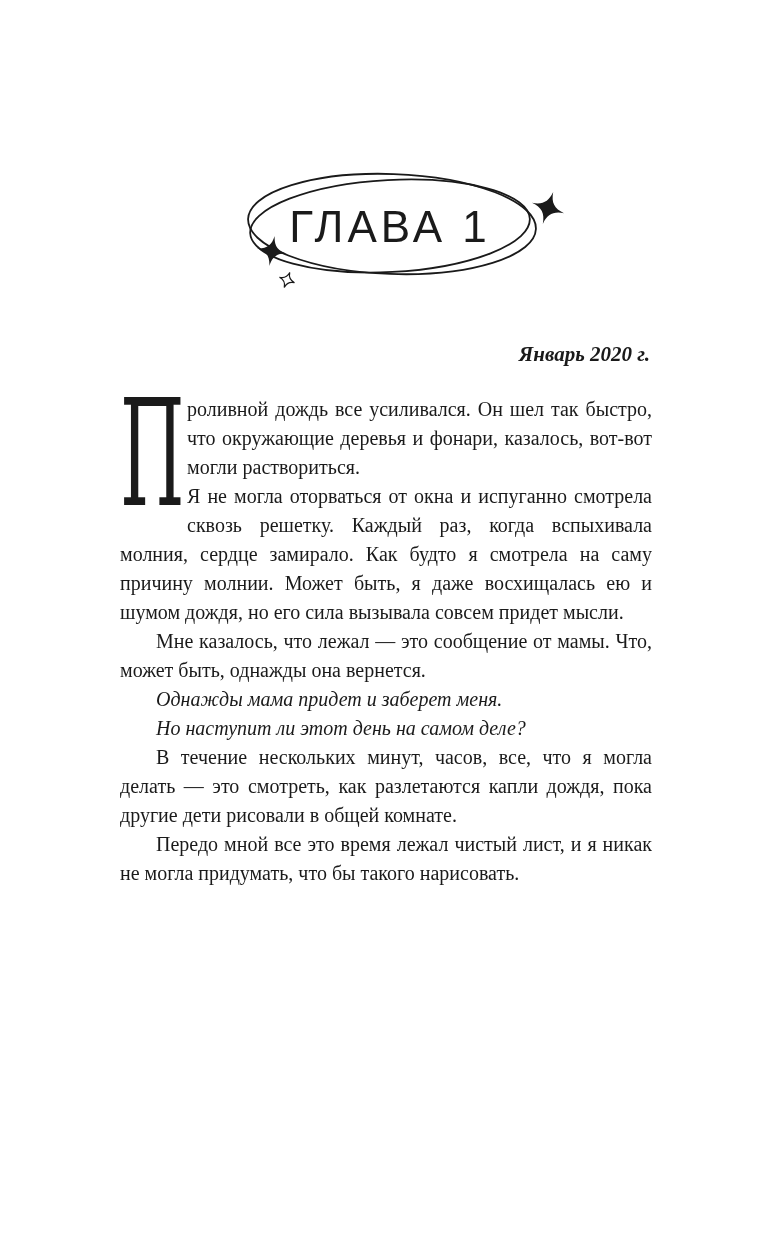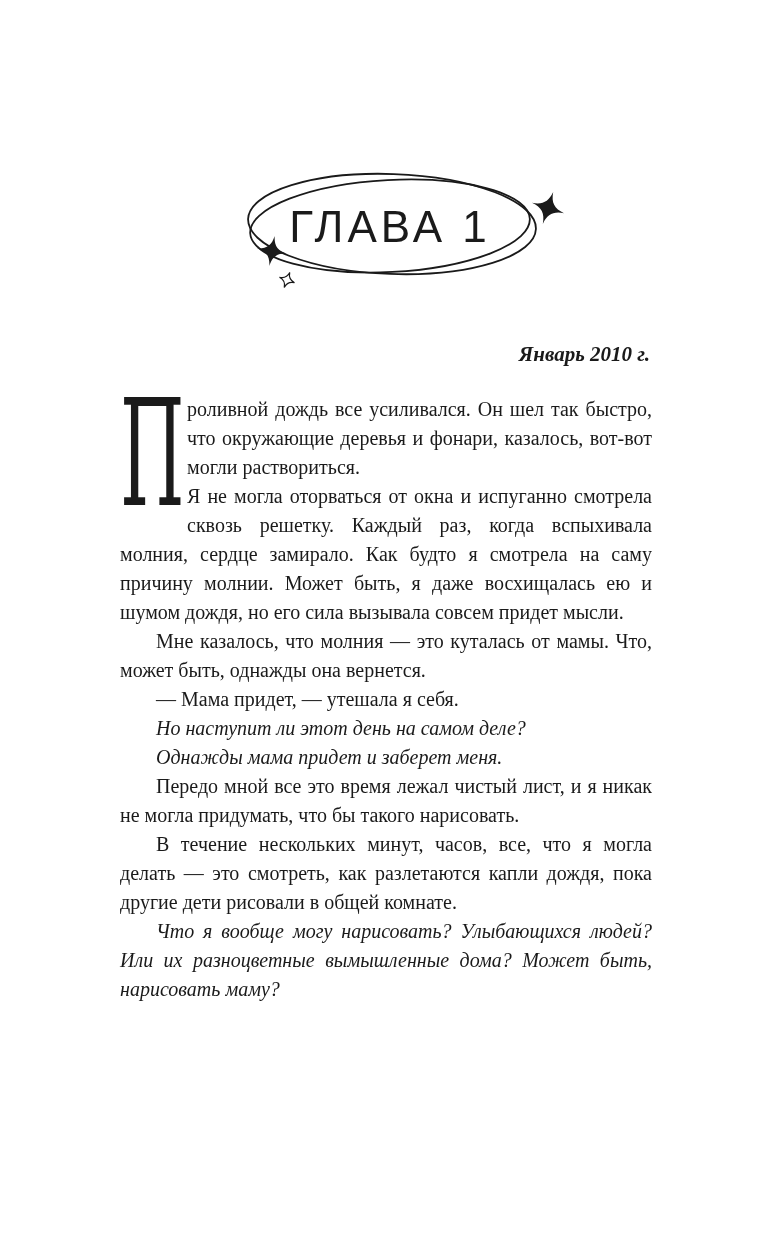--- a/index.html
+++ b/index.html
@@ -65,32 +65,30 @@
       <ellipse class="sketch" cx="206" cy="60" rx="140" ry="46" transform="rotate(-3 206 60)"></ellipse>
       <ellipse class="sketch" cx="208" cy="58" rx="144" ry="50" transform="rotate(2 208 58)"></ellipse>
     </g>
     <text class="chapter-title-text" x="206" y="76" text-anchor="middle">ГЛАВА 1</text>
     <path fill="#1a1a1a" transform="translate(364,42) rotate(18) scale(1.05)" d="M0,-16C1.3,-5.8 5.8,-1.3 16,0C5.8,1.3 1.3,5.8 0,16C-1.3,5.8 -5.8,1.3 -16,0C-5.8,-1.3 -1.3,-5.8 0,-16Z"></path>
     <path fill="#1a1a1a" transform="translate(88,85) rotate(10) scale(0.95)" d="M0,-16C1.3,-5.8 5.8,-1.3 16,0C5.8,1.3 1.3,5.8 0,16C-1.3,5.8 -5.8,1.3 -16,0C-5.8,-1.3 -1.3,-5.8 0,-16Z"></path>
     <path fill="none" stroke="#1a1a1a" stroke-width="2.4" transform="translate(103,114) rotate(20) scale(0.5)" d="M0,-16C1.3,-5.8 5.8,-1.3 16,0C5.8,1.3 1.3,5.8 0,16C-1.3,5.8 -5.8,1.3 -16,0C-5.8,-1.3 -1.3,-5.8 0,-16Z"></path>
   </svg>
 
   <div class="content">
-    <div class="date">Январь 2010 г.</div>
+    <div class="date">Январь 2020 г.</div>
 
     <div class="body-text">
       <p class="first">
         <span class="dropcap">
             <span class="dropcap-inner">П</span>
           </span><span>роливной дождь все усиливался. Он шел так быстро, что окружающие деревья и фонари, казалось, вот-вот могли раствориться.</span>
       </p>
       <p>Я не могла оторваться от окна и испуганно смотрела сквозь решетку. Каждый раз, когда вспыхивала молния, сердце замирало. Как будто я смотрела на саму причину молнии. Может быть, я даже восхищалась ею и шумом дождя, но его сила вызывала совсем придет мысли.</p>
-      <p class="indent">Мне казалось, что молния — это куталась от мамы. Что, может быть, однажды она вернется.</p>
-      <p class="indent">—  Мама придет, — утешала я себя.</p>
+      <p class="indent">Мне казалось, что лежал — это сообщение от мамы. Что, может быть, однажды она вернется.</p>
+      <p class="indent italic">Однажды мама придет и заберет меня.</p>
       <p class="indent italic">Но наступит ли этот день на самом деле?</p>
-      <p class="indent italic">Однажды мама придет и заберет меня.</p>
+      <p class="indent">В течение нескольких минут, часов, все, что я могла делать — это смотреть, как разлетаются капли дождя, пока другие дети рисовали в общей комнате.</p>
       <p class="indent">Передо мной все это время лежал чистый лист, и я никак не могла придумать, что бы такого нарисовать.</p>
-      <p class="indent">В течение нескольких минут, часов, все, что я могла делать — это смотреть, как разлетаются капли дождя, пока другие дети рисовали в общей комнате.</p>
-      <p class="indent italic">Что я вообще могу нарисовать? Улыбающихся людей? Или их разноцветные вымышленные дома? Может быть, нарисовать маму?</p>
     </div>
   </div>
 
 </div>
 
 </body></html>

